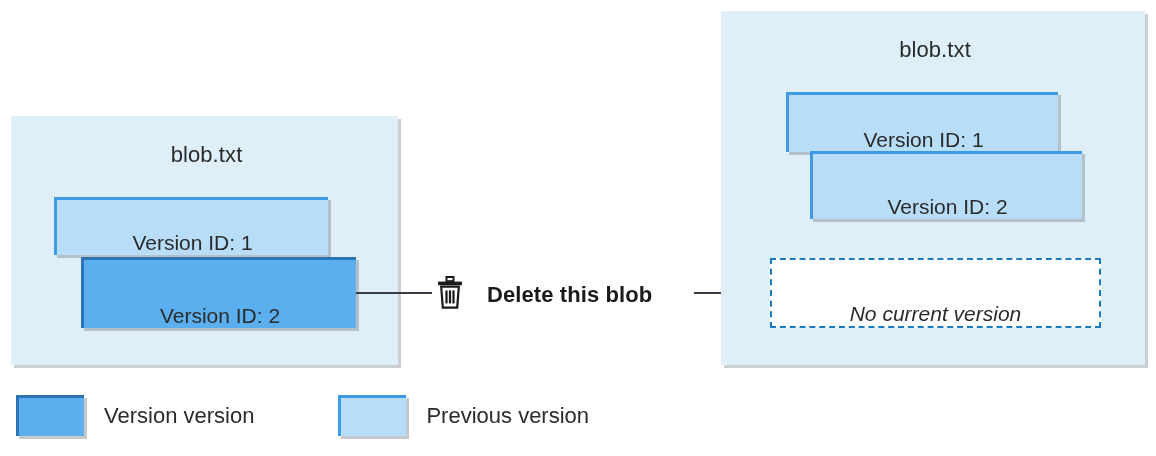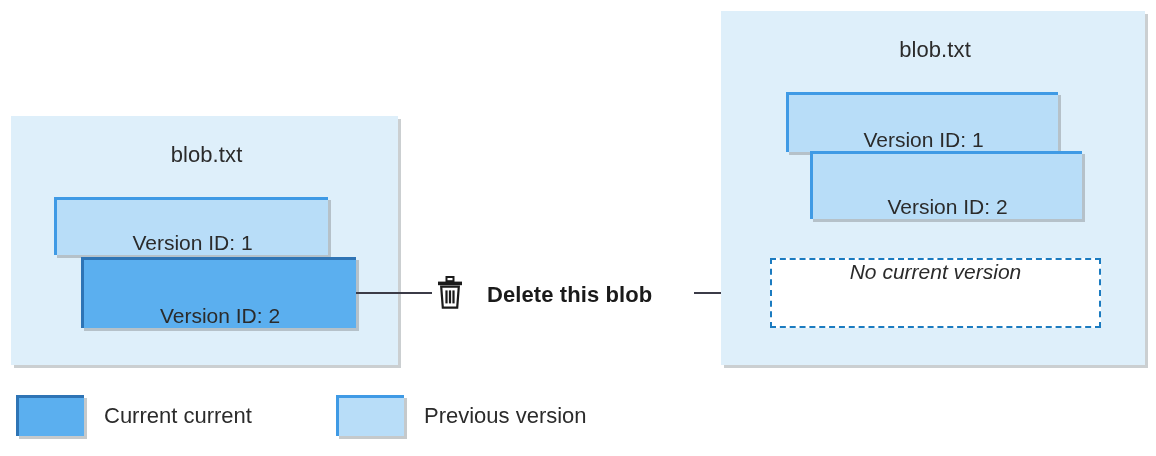--- a/index.html
+++ b/index.html
@@ -62,21 +62,21 @@
     border-bottom: 0;
   }
 
   
   .dashed-box {
     position: absolute;
     background: #ffffff;
     border: 2px dashed #1b7bc0;
     box-sizing: border-box;
     display: flex;
-    align-items: flex-start;
+    align-items: flex-end;
     justify-content: center;
     font-size: 21px;
     font-style: italic;
     color: #2b2b2b;
     white-space: nowrap;
   }
 
   
   .connector {
     position: absolute;
@@ -195,21 +195,21 @@
     <span>Version ID: 2</span>
   </div>
 
   <div class="dashed-box" style="left:770px; top:258px; width:331px; height:70px;">
     <span>No current version</span>
   </div>
 
   <div class="legend" style="left:16px; top:395px;">
     <div class="legend-item">
       <span class="legend-swatch current"></span>
-      <span class="legend-label">Current current</span>
+      <span class="legend-label">Version version</span>
     </div>
     <div class="legend-item" style="margin-left:44px;padding-left:40px;">
       <span class="legend-swatch previous"></span>
       <span class="legend-label">Previous version</span>
     </div>
   </div>
 
 </div>
 
 </body></html>

